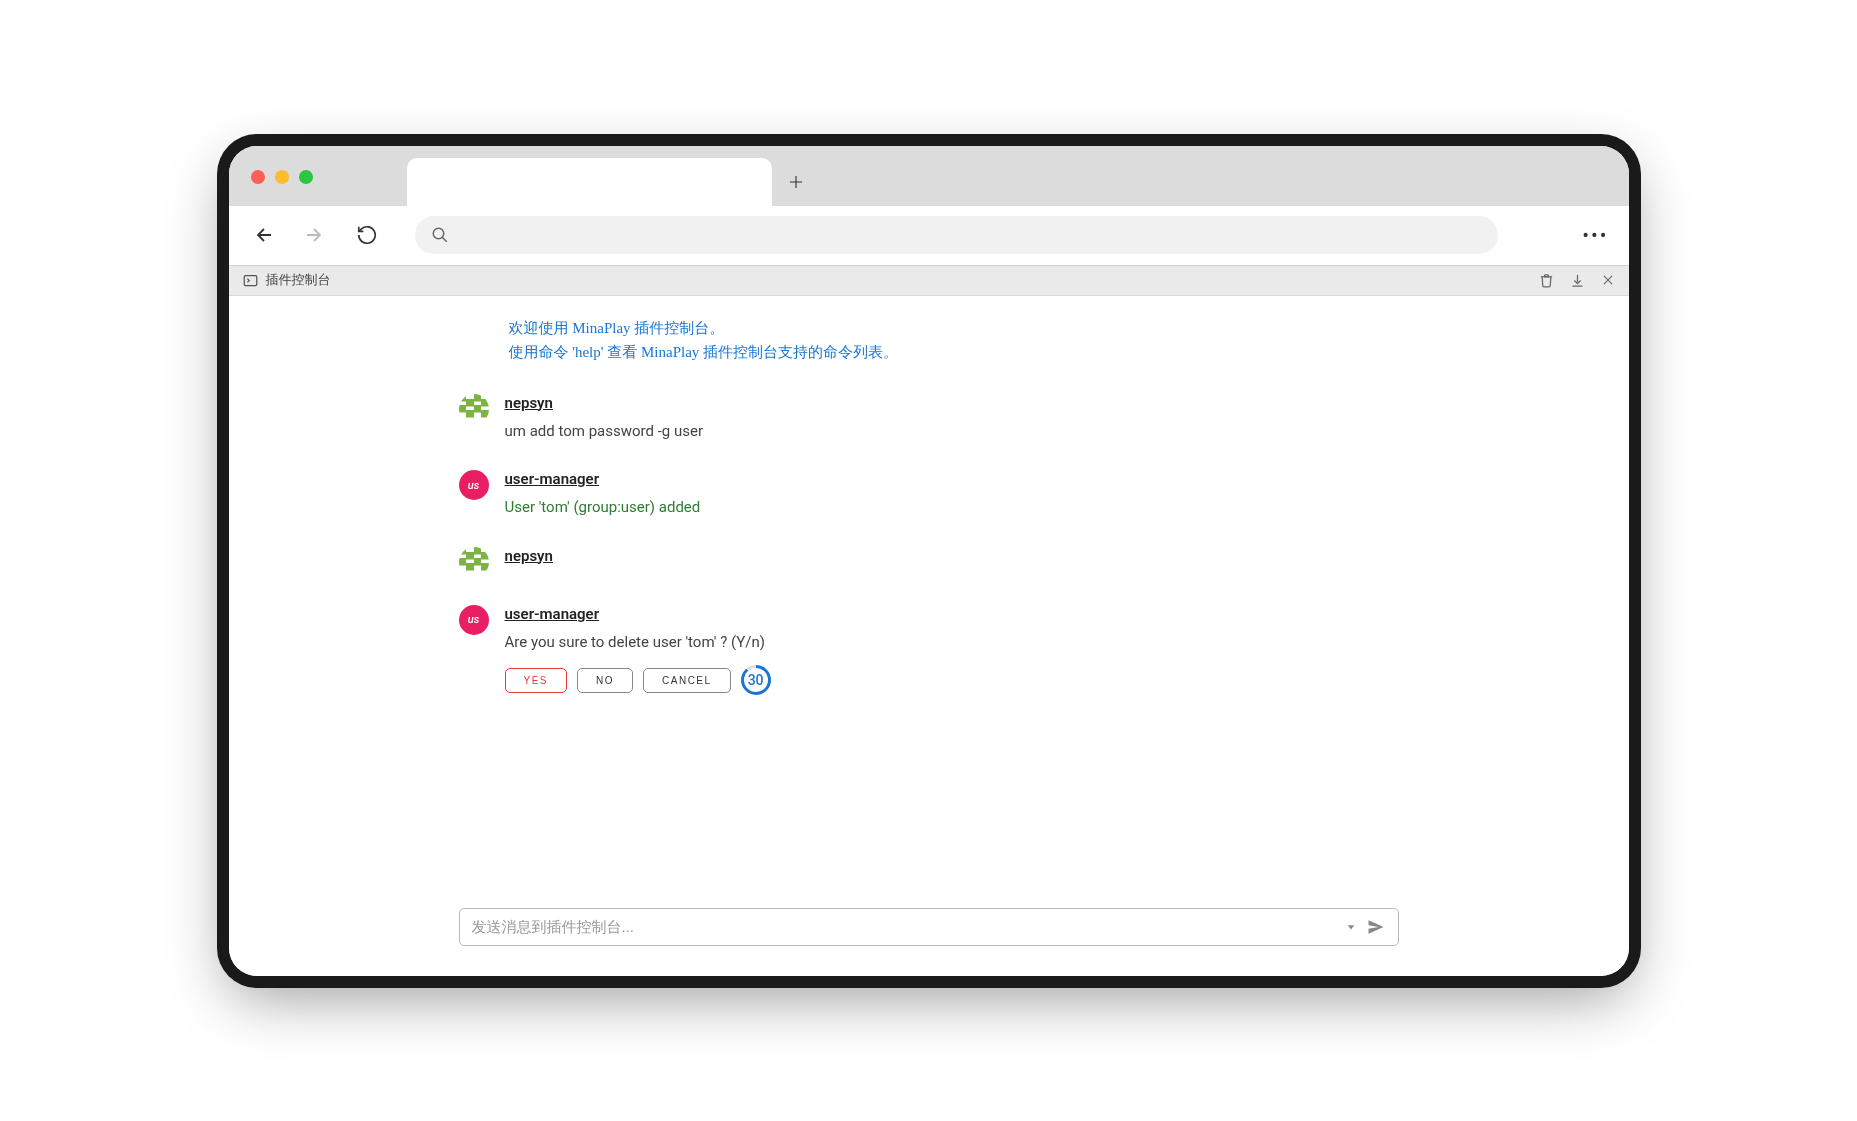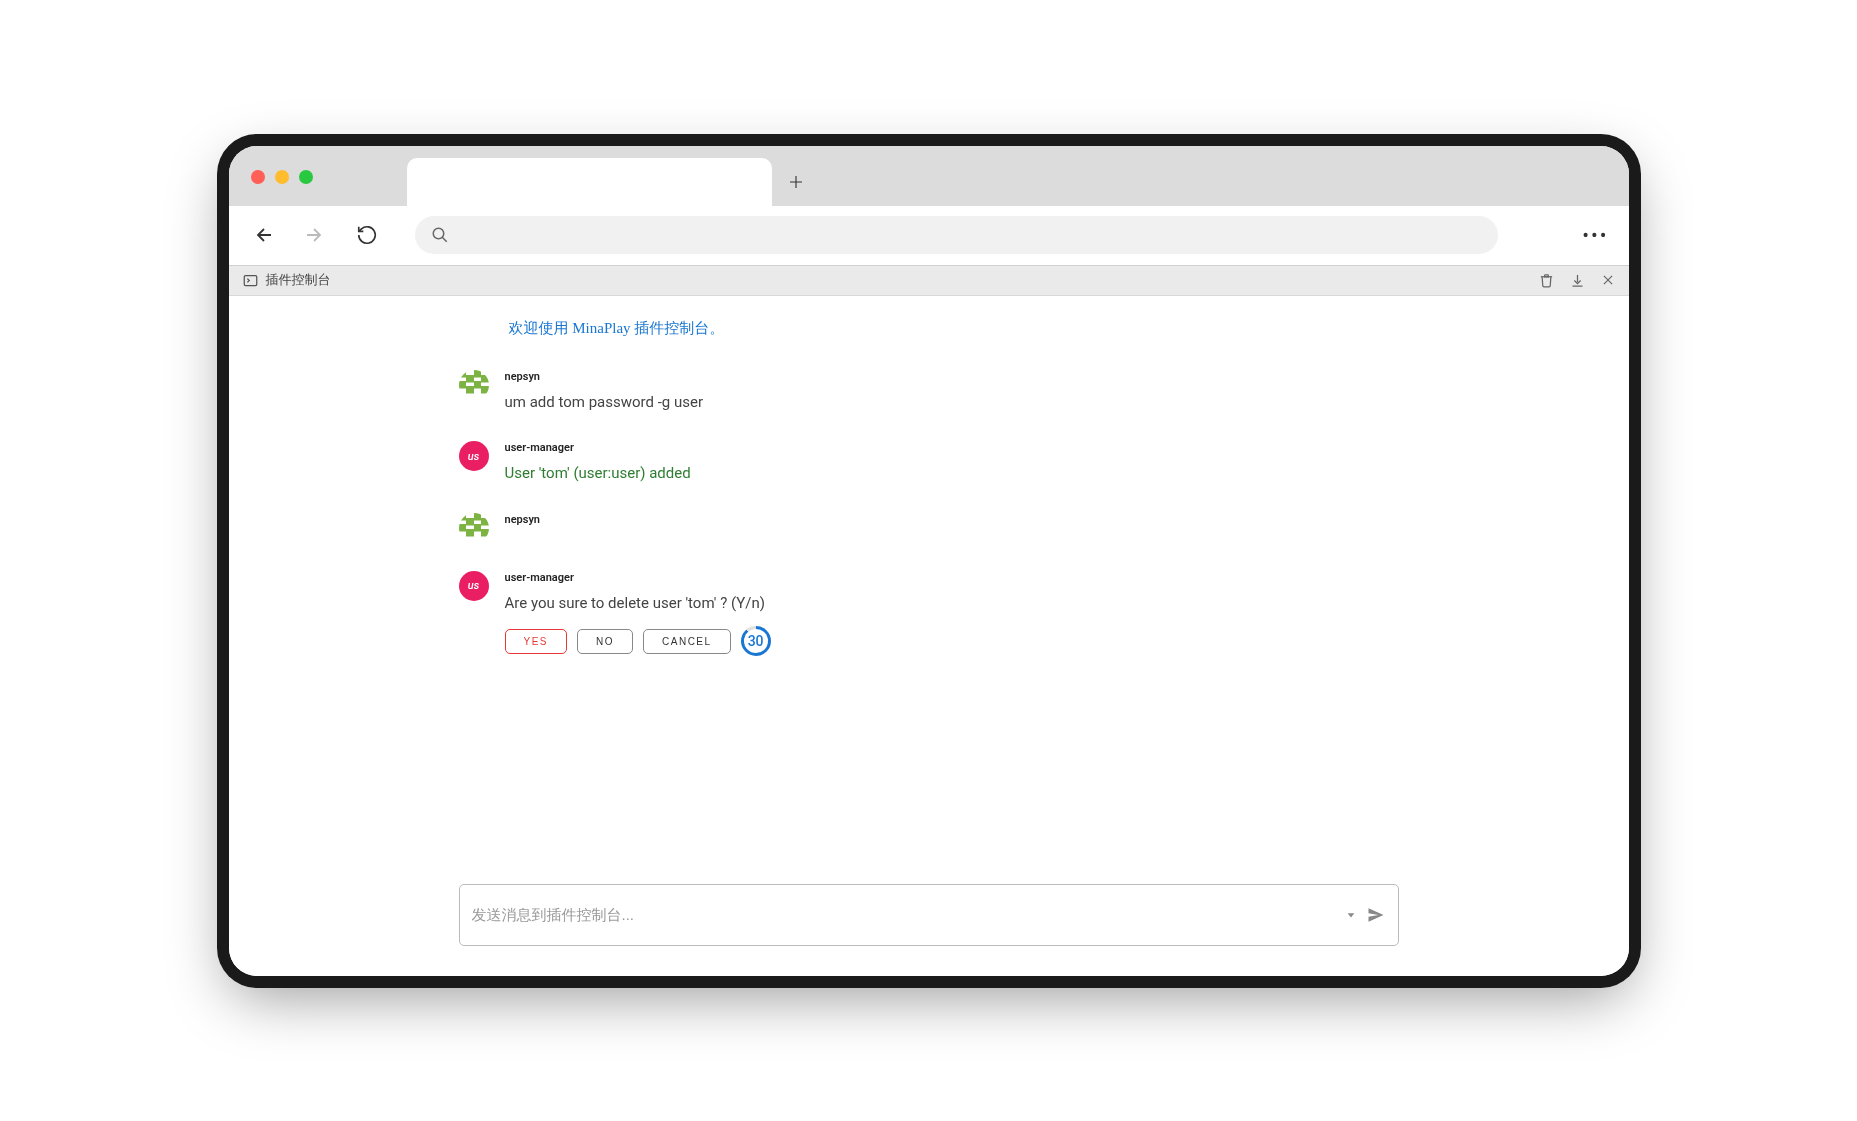--- a/index.html
+++ b/index.html
@@ -182,23 +182,24 @@
       linear-gradient(90deg, #7cb342 0 25%, transparent 25% 50%, #7cb342 50% 75%, transparent 75%) 0 0/100% 25%,
       linear-gradient(90deg, transparent 0 25%, #7cb342 25% 50%, transparent 50% 75%, #7cb342 75%) 0 25%/100% 25%,
       linear-gradient(90deg, #7cb342 0 25%, transparent 25% 50%, #7cb342 50% 75%, transparent 75%) 0 50%/100% 25%,
       linear-gradient(90deg, transparent 0 25%, #7cb342 25% 50%, transparent 50% 75%, #7cb342 75%) 0 75%/100% 25%;
     background-repeat: no-repeat;
   }
   .avatar-us { background: #e91e63; }
   .message-content { flex: 1; }
   .message-name {
     font-weight: 600;
-    font-size: 11px;
+    font-size: 15px;
     color: #222;
     margin-bottom: 8px;
+    text-decoration: underline;
   }
   .message-text {
     font-size: 15px;
     color: #444;
     line-height: 1.5;
   }
   .message-text.success { color: #2e7d32; }
   .action-buttons {
     display: flex;
     gap: 10px;
@@ -244,21 +245,21 @@
   
   .input-bar-wrap {
     width: 940px;
     margin: 0 auto 10px;
   }
   .input-bar {
     display: flex;
     align-items: center;
     border: 1px solid #bbb;
     border-radius: 5px;
-    padding: 20px 12px;
+    padding: 8px 12px;
     gap: 10px;
   }
   .input-field {
     flex: 1;
     border: none;
     outline: none;
     font-size: 15px;
     color: #333;
   }
   .input-field::placeholder { color: #999; }
@@ -354,37 +355,38 @@
             <line x1="19" y1="5" x2="5" y2="19"></line>
           </svg>
       </span>
     </div>
   </div>
 
   <div class="console-body">
     <div class="console-inner">
       <div class="welcome-text">
         <div>欢迎使用 MinaPlay 插件控制台。</div>
+        <div>使用命令 'help' 查看 MinaPlay 插件控制台支持的命令列表。</div>
       </div>
 
       <div class="message-row">
         <div class="avatar avatar-pixel"></div>
         <div class="message-content">
           <div class="message-name">nepsyn</div>
           <div class="message-text">um add tom password -g user</div>
         </div>
       </div>
 
       <div class="message-row">
         <div class="avatar avatar-us">
             <span>us</span>
           </div>
         <div class="message-content">
           <div class="message-name">user-manager</div>
-          <div class="message-text success">User 'tom' (user:user) added</div>
+          <div class="message-text success">User 'tom' (group:user) added</div>
         </div>
       </div>
 
       <div class="message-row">
         <div class="avatar avatar-pixel"></div>
         <div class="message-content">
           <div class="message-name">nepsyn</div>
         </div>
       </div>
 

